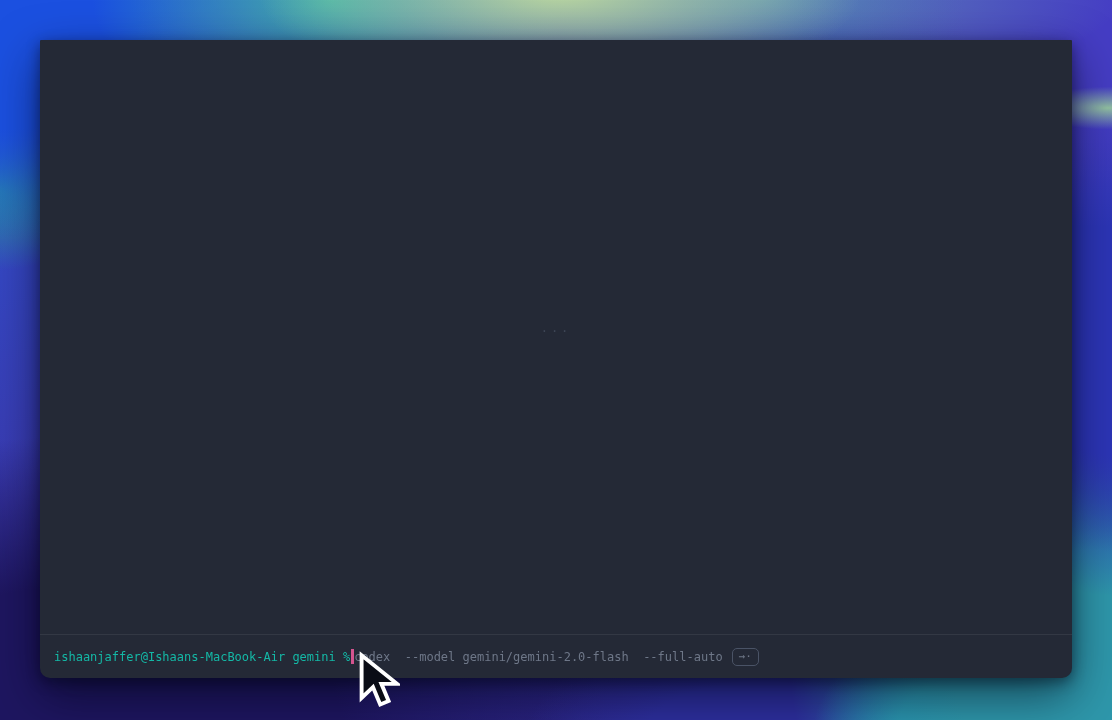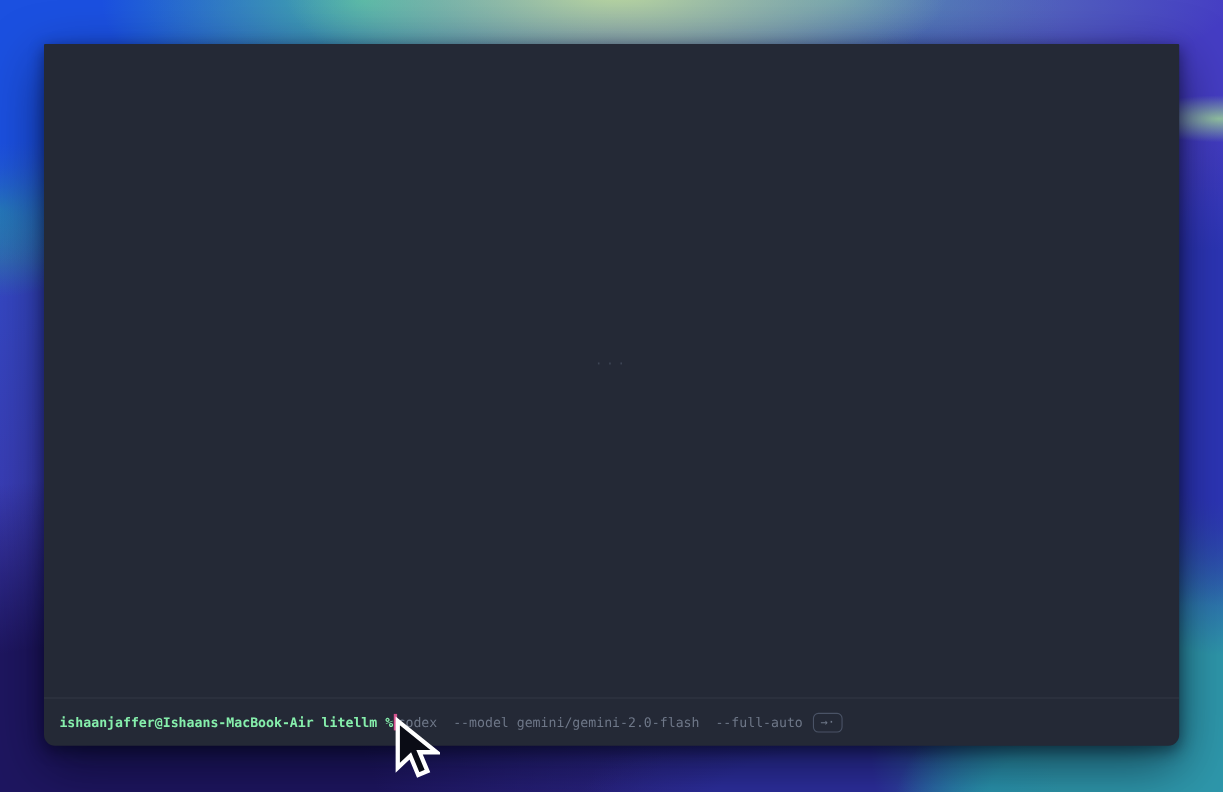--- a/index.html
+++ b/index.html
@@ -82,22 +82,22 @@
     border-top: 1px solid rgba(255, 255, 255, 0.07);
     display: flex;
     align-items: center;
     padding-left: 14px;
     font-size: 12px;
     white-space: pre;
     box-sizing: border-box;
   }
 
   .prompt-strong {
-    color: #86efac;
-    font-weight: bold;
+    color: #14b8a6;
+    font-weight: normal;
   }
 
   .sp { display: inline-block; width: 7.2px; }
 
   .caret {
     display: inline-block;
     width: 3px;
     height: 15px;
     margin-left: 1px;
     background: #d5548f;
@@ -139,21 +139,21 @@
 
 <div class="desktop">
 
   <div class="terminal-window">
 
     <div class="terminal-body">
       <span class="faint-ellipsis">···</span>
     </div>
 
     <div class="prompt-row">
-      <span class="prompt-strong">ishaanjaffer@Ishaans-MacBook-Air</span><span class="sp"></span><span class="prompt-strong">litellm</span><span class="sp"></span><span class="prompt-strong">%</span>
+      <span class="prompt-strong">ishaanjaffer@Ishaans-MacBook-Air</span><span class="sp"></span><span class="prompt-strong">gemini</span><span class="sp"></span><span class="prompt-strong">%</span>
       <span class="caret"></span>
       <span class="ghost-text">codex  --model gemini/gemini-2.0-flash  --full-auto</span>
       <span class="hint-badge">
         <span>→·</span>
       </span>
     </div>
 
   </div>
 
   <svg class="mouse-pointer" viewBox="0 0 14 19.5" xmlns="http://www.w3.org/2000/svg">

